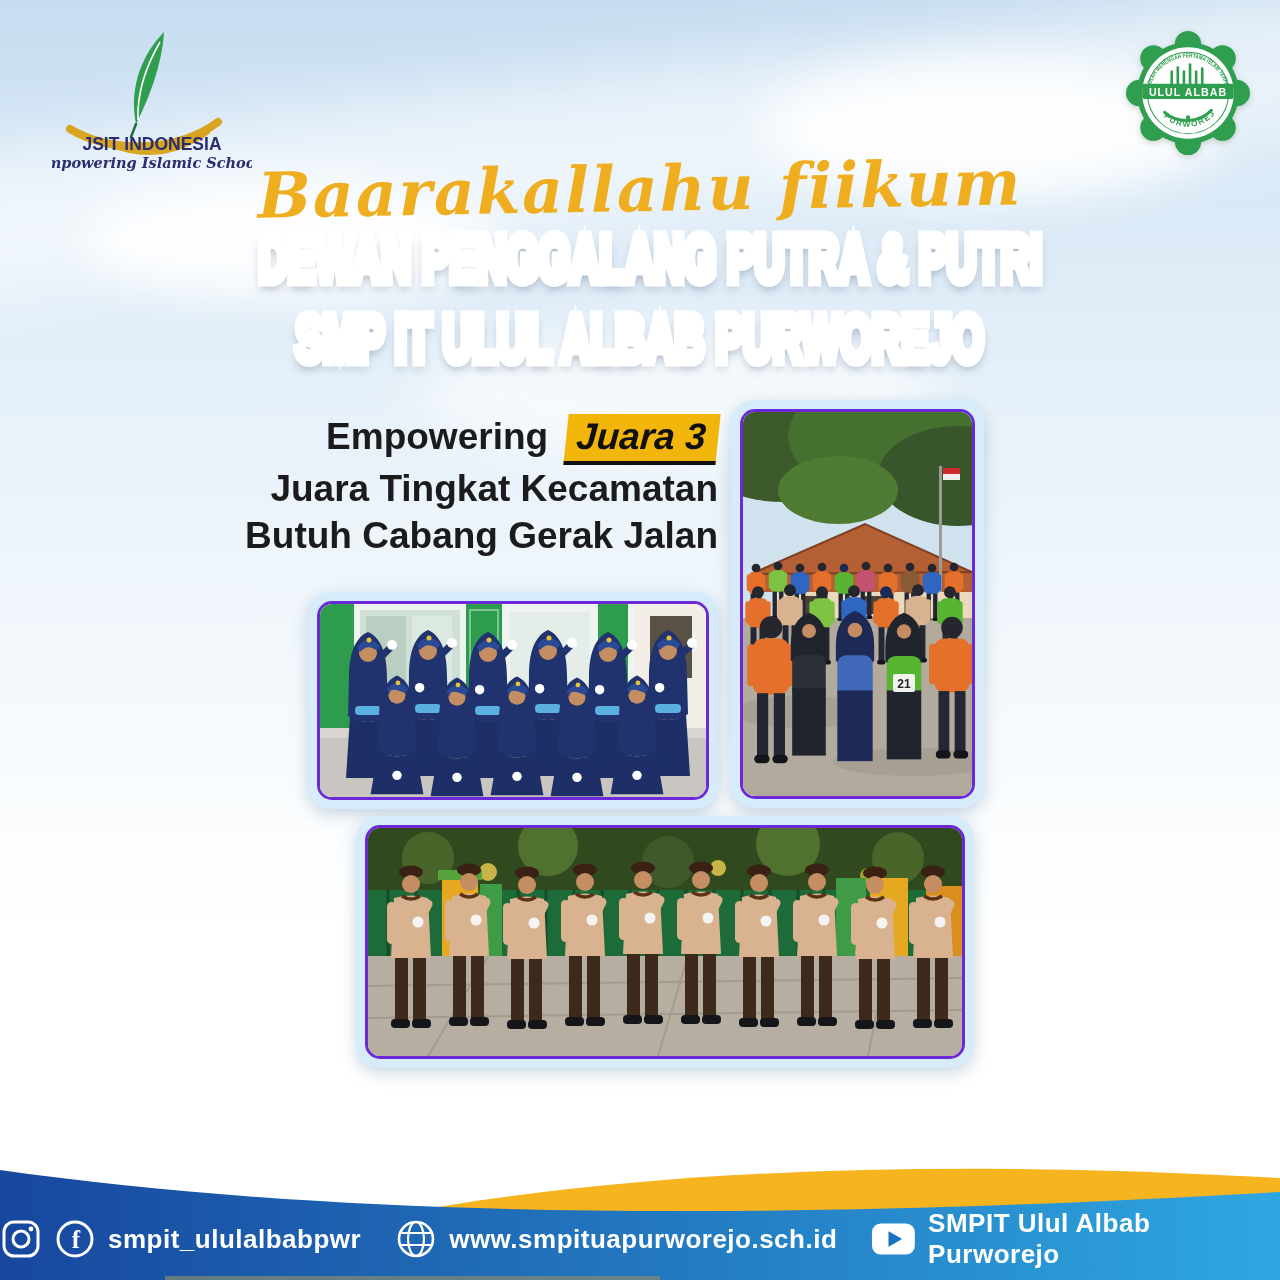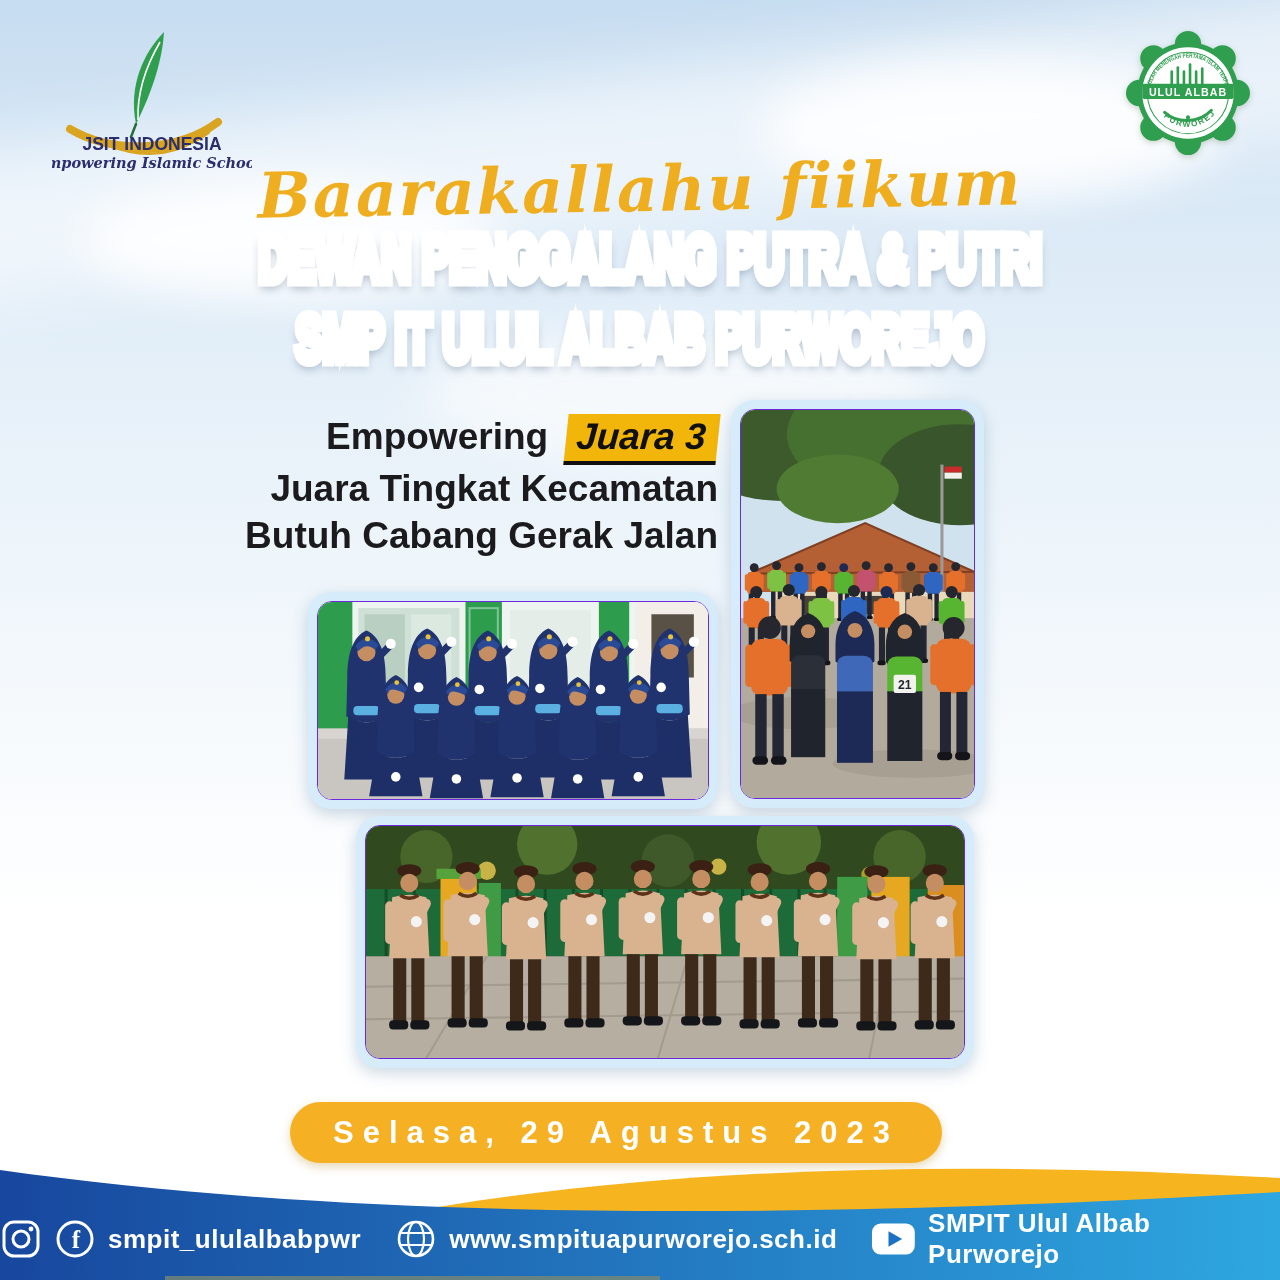--- a/index.html
+++ b/index.html
@@ -27,21 +27,21 @@
     -webkit-background-clip:text;background-clip:text;color:transparent;}
   
   .achv{position:absolute;left:228px;top:414px;width:490px;text-align:right;
     color:#1b1b1e;font-size:37px;font-weight:600;line-height:46px;}
   .achv .row{margin-bottom:1px;}
   .hilite{display:inline-block;background:#F2B50A;color:#101010;font-style:italic;font-weight:800;
     padding:0 12px 1px 10px;margin-left:8px;border-bottom:4px solid #101010;transform:skewX(-6deg);}
   .hilite > span{display:inline-block;transform:skewX(2deg);}
   
   .pframe{position:absolute;background:#d6ecfb;border-radius:23px;box-shadow:0 5px 16px rgba(70,110,150,.28);}
-  .pinner{position:absolute;inset:9px;border:1px solid #6d28d9;border-radius:15px;overflow:hidden;background:#dfe9ef;}
+  .pinner{position:absolute;inset:9px;border:3px solid #6d28d9;border-radius:15px;overflow:hidden;background:#dfe9ef;}
   .pinner svg{display:block;width:100%;height:100%;}
   #ph-girls{left:308px;top:592px;width:410px;height:217px;}
   #ph-lineup{left:731px;top:400px;width:253px;height:408px;}
   #ph-boys{left:356px;top:816px;width:618px;height:252px;}
   
   .pill{position:absolute;left:290px;top:1102px;width:652px;height:61px;background:#F5B123;border-radius:31px;
     display:flex;align-items:center;justify-content:center;color:#fff;font-weight:800;font-size:31px;
     letter-spacing:9px;box-shadow:0 4px 10px rgba(180,130,20,.3);}
   
   .waves{position:absolute;left:0;bottom:0;width:1280px;height:132px;}
@@ -315,23 +315,20 @@
         <use href="#boy" x="244" y="28" width="62" height="176"></use>
         <use href="#boy" x="302" y="28" width="62" height="176"></use>
         <use href="#boy" x="360" y="31" width="62" height="176"></use>
         <use href="#boy" x="418" y="30" width="62" height="176"></use>
         <use href="#boy" x="476" y="33" width="62" height="176"></use>
         <use href="#boy" x="534" y="32" width="62" height="176"></use>
       </svg>
     </div>
   </div>
 
-  <div class="pill">
-    <span>Selasa, 29 Agustus 2023</span>
-  </div>
 
   <svg class="waves" viewBox="0 0 1280 132" preserveAspectRatio="none">
     <defs>
       <linearGradient id="fg" x1="0" y1="0" x2="1" y2="0">
         <stop offset="0" stop-color="#17479E"></stop>
           <stop offset="1" stop-color="#2EA7E0"></stop>
       </linearGradient>
     </defs>
     <path fill="#F6B41F" d="M250,98 C560,18 920,10 1280,30 L1280,132 L250,132 Z"></path>
     <path fill="url(#fg)" d="M0,22 C340,70 760,74 1280,44 L1280,132 L0,132 Z"></path>

